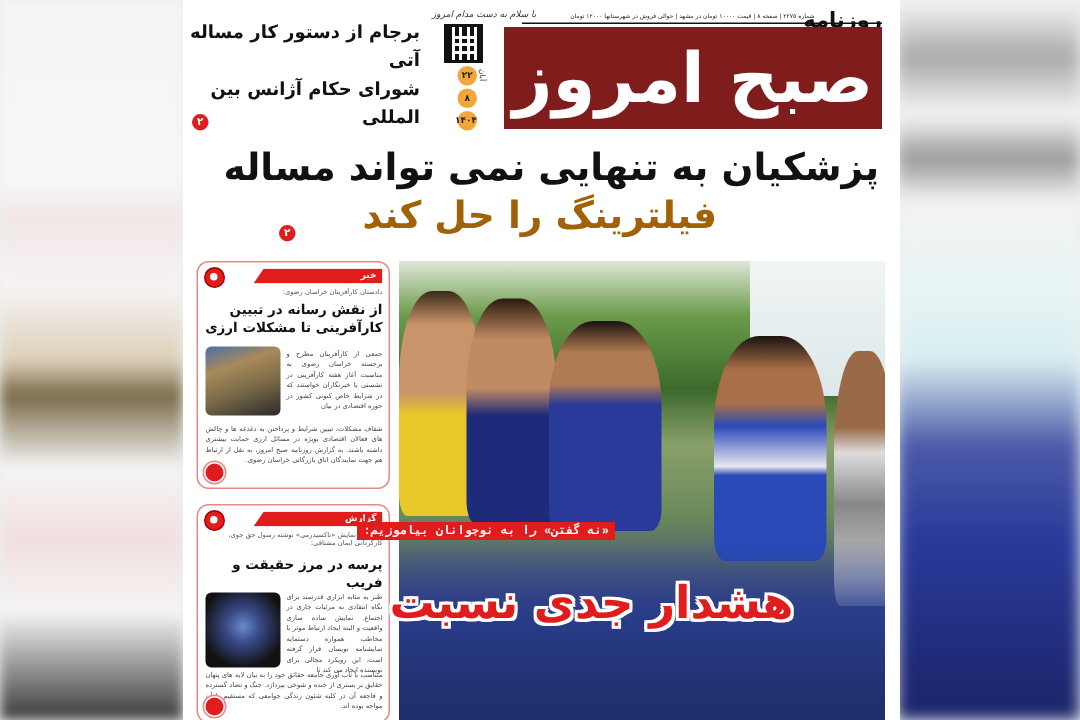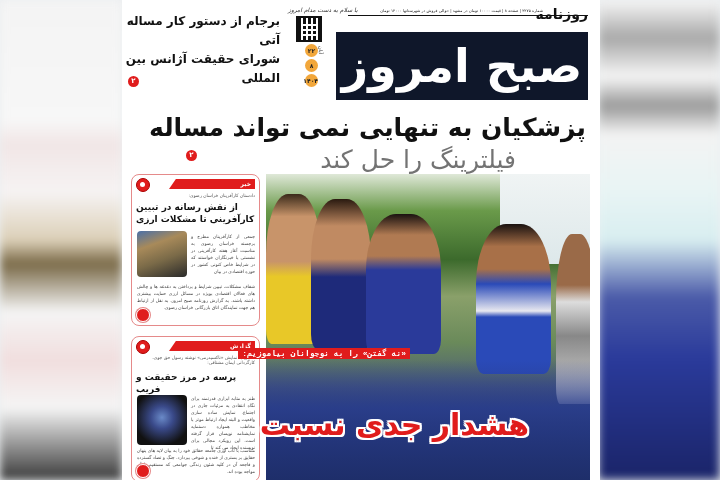--- a/index.html
+++ b/index.html
@@ -4,44 +4,44 @@
 <style>
   html,body{margin:0;padding:0;}
   body{width:720px;height:480px;overflow:hidden;position:relative;background:#eceff1;font-family:"DejaVu Sans",sans-serif;}
   .blur-left{position:absolute;left:0;top:0;width:122px;height:480px;background:linear-gradient(180deg,#f4f4f4 0%,#f7f7f7 25%,#f1e6e6 30%,#f6f3f3 40%,#dcd0b8 50%,#7a6a48 55%,#f5f5f5 65%,#f1dede 75%,#f5f5f5 85%,#3a3a3a 100%);filter:blur(4px);}
   .blur-right{position:absolute;right:0;top:0;width:122px;height:480px;background:linear-gradient(180deg,#f6f6f6 0%,#a8a8a8 8%,#f6f6f6 16%,#999 22%,#f3f3f3 28%,#e8f4f4 40%,#d8eef0 50%,#4a5aa8 62%,#2a3a9a 75%,#1a2468 100%);filter:blur(5px);}
   .page{position:absolute;left:122px;top:0;width:478px;height:480px;background:#fff;overflow:hidden;direction:rtl;}
   .masthead{position:absolute;right:12px;top:6px;width:300px;height:82px;}
   .daily-label{position:absolute;right:0;top:0;font-size:14px;font-weight:bold;color:#111;}
   .masthead-meta{position:absolute;right:45px;top:2px;font-size:4px;color:#222;white-space:nowrap;}
   .masthead-rule{position:absolute;right:0;top:9px;width:240px;height:1px;background:#111;}
-  .logo-box{position:absolute;right:0;top:12px;width:252px;height:68px;background:#0f172a;color:#fff;font-size:46px;font-weight:bold;text-align:center;line-height:68px;letter-spacing:-2px;margin-top:14px;}
+  .logo-box{position:absolute;right:0;top:12px;width:252px;height:68px;background:#7f1d1d;color:#fff;font-size:46px;font-weight:bold;text-align:center;line-height:68px;letter-spacing:-2px;}
   .slogan{position:absolute;left:0;top:0;font-size:6px;color:#333;font-style:italic;}
   .qr{position:absolute;left:8px;top:10px;width:26px;height:26px;background:
      repeating-linear-gradient(90deg,#111 0 3px,#fff 3px 5px),#111;border:2px solid #111;box-sizing:border-box;}
   .qr::after{content:"";position:absolute;inset:4px;background:repeating-linear-gradient(0deg,#fff 0 2px,transparent 2px 5px);}
   .date-circles{position:absolute;left:12px;top:38px;width:18px;}
   .date-circle{width:13px;height:13px;border-radius:50%;background:#f2a73b;color:#222;font-size:6px;font-weight:bold;text-align:center;line-height:13px;margin-bottom:2px;}
   .date-label{position:absolute;left:30px;top:40px;font-size:5px;color:#333;writing-mode:vertical-rl;}
   .top-teaser{position:absolute;left:0;top:12px;width:158px;text-align:right;}
   .top-teaser p{margin:0;font-size:12px;font-weight:bold;line-height:19px;color:#111;}
   .page-badge{display:inline-block;width:11px;height:11px;border-radius:50%;background:#e01c1c;color:#fff;font-size:7px;text-align:center;line-height:11px;font-weight:bold;}
   .top-teaser .page-badge{position:absolute;left:6px;top:64px;}
   .main-headline{position:absolute;right:14px;top:96px;width:460px;text-align:right;}
-  .main-headline .l1{font-size:25px;font-weight:bold;color:#111;line-height:32px;white-space:nowrap;letter-spacing:-1px;margin-top:16px;}
-  .main-headline .l2{font-size:25px;font-weight:normal;color:#737373;line-height:32px;white-space:nowrap;margin-right:70px;letter-spacing:-1px;}
+  .main-headline .l1{font-size:25px;font-weight:bold;color:#111;line-height:32px;white-space:nowrap;letter-spacing:-1px;}
+  .main-headline .l2{font-size:25px;font-weight:bold;color:#a16207;line-height:32px;white-space:nowrap;margin-right:108px;letter-spacing:-1px;}
   .main-headline .page-badge{position:absolute;left:60px;top:54px;}
   .side-box{position:absolute;left:9px;width:127px;border:1.5px solid #e58a8a;border-radius:8px;background:#fff;overflow:hidden;}
   .box1{top:174px;height:150px;}
   .box2{top:336px;height:144px;}
   .box-tag{position:absolute;right:4px;top:4px;width:86px;height:10px;background:#e01c1c;clip-path:polygon(8% 0,100% 0,100% 100%,0 100%);color:#fff;font-size:6px;font-weight:bold;text-align:right;padding-right:4px;box-sizing:border-box;line-height:10px;}
   .box-icon{position:absolute;left:4px;top:3px;width:12px;height:12px;border-radius:50%;background:#e01c1c;border:1px solid #a00;}
   .box-icon::after{content:"";position:absolute;left:3px;top:3px;width:5px;height:5px;background:#fff;border-radius:50%;}
   .box-kicker{position:absolute;right:4px;top:18px;width:119px;font-size:4.5px;color:#555;text-align:right;}
-  .box-title{position:absolute;right:4px;width:119px;font-size:9px;font-weight:bold;color:#111;text-align:left;line-height:12px;}
+  .box-title{position:absolute;right:4px;width:119px;font-size:9px;font-weight:bold;color:#111;text-align:right;line-height:12px;}
   .box1 .box-title{top:26px;}
   .box2 .box-title{top:34px;}
   .box-photo{position:absolute;left:5px;width:50px;height:46px;border-radius:4px;}
   .box1 .box-photo{top:56px;background:linear-gradient(160deg,#4a70a8 0%,#a88a5a 30%,#7a6a48 60%,#2a2a2a 100%);}
   .box2 .box-photo{top:58px;height:50px;background:radial-gradient(circle at 50% 45%,#6a8ac8 0%,#3a4a8a 30%,#111 75%);}
   .box-body{position:absolute;right:4px;width:64px;font-size:4.5px;color:#444;line-height:7px;text-align:justify;}
   .box1 .box-body{top:58px;}
   .box2 .box-body{top:58px;}
   .box-body-wide{position:absolute;right:4px;left:5px;font-size:4.5px;color:#444;line-height:7px;text-align:justify;}
   .box1 .box-body-wide{top:108px;}
@@ -50,21 +50,21 @@
   .hero{position:absolute;left:144px;top:174px;width:324px;height:306px;overflow:hidden;background:linear-gradient(180deg,#dfe8d8 0%,#6a9a4a 12%,#3c6a2c 28%,#8aa06a 40%,#6a8a5a 55%,#4a5a7a 70%,#2a3a6a 85%,#1e2a4a 100%);}
   .hero .sky{position:absolute;right:0;top:0;width:90px;height:90px;background:linear-gradient(180deg,#f0f4f4,#dde8ea);}
   .hero .person{position:absolute;border-radius:40% 40% 10% 10%;}
   .p1{left:0;top:20px;width:55px;height:150px;background:linear-gradient(180deg,#3a2a1a 0%,#c8946a 15%,#c8946a 45%,#e8c828 55%,#e8c828 100%);}
   .p2{left:45px;top:25px;width:60px;height:150px;background:linear-gradient(180deg,#2a1a10 0%,#c08a62 18%,#c08a62 40%,#1e2a7a 52%,#1e2a7a 100%);}
   .p3{left:100px;top:40px;width:75px;height:140px;background:linear-gradient(180deg,#1a1210 0%,#b07a52 15%,#b07a52 30%,#2a3a9a 40%,#2a3a9a 100%);}
   .p4{left:210px;top:50px;width:75px;height:150px;background:linear-gradient(180deg,#1a1210 0%,#a87048 15%,#a87048 30%,#2a4ab8 40%,#e8e8f0 58%,#2a4ab8 62%,#2a4ab8 100%);}
   .p5{left:290px;top:60px;width:40px;height:170px;background:linear-gradient(180deg,#9a6a48 0%,#9a6a48 30%,#ddd 40%,#888 60%,#ddd 100%);}
   .legs{position:absolute;left:0;right:0;bottom:0;height:120px;background:linear-gradient(180deg,rgba(40,60,130,.0),rgba(40,60,140,.9) 40%,#1e2e6a);}
   .hero-kicker{position:absolute;left:6px;top:348px;background:#e01c1c;color:#fff;font-size:8px;font-weight:bold;padding:1px 4px;white-space:nowrap;}
-  .hero-headline{position:absolute;left:144px;top:404px;width:263px;}
+  .hero-headline{position:absolute;left:144px;top:382px;width:263px;}
   .hero-headline .h{font-size:30px;font-weight:bold;color:#e01c1c;line-height:42px;white-space:nowrap;text-shadow:-2px -2px 0 #fff,2px -2px 0 #fff,-2px 2px 0 #fff,2px 2px 0 #fff,0 2px 0 #fff,0 -2px 0 #fff,2px 0 0 #fff,-2px 0 0 #fff;letter-spacing:-1px;}
 </style>
 </head>
 <body>
 
 <div class="blur-left"></div>
 <div class="blur-right"></div>
 
 <div class="page">
 
@@ -78,21 +78,21 @@
     <div class="date-circles">
       <div class="date-circle">۲۲</div>
       <div class="date-circle">۸</div>
       <div class="date-circle">۱۴۰۴</div>
     </div>
     <span class="date-label">آبان</span>
   </div>
 
   <div class="top-teaser">
     <p>برجام از دستور کار مساله آتی</p>
-    <p>شورای حقیقت آژانس بین المللی</p>
+    <p>شورای حکام آژانس بین المللی</p>
     <span class="page-badge">۲</span>
   </div>
 
   <div class="main-headline">
     <div class="l1">پزشکیان به تنهایی نمی تواند مساله</div>
     <div class="l2">فیلترینگ را حل کند</div>
     <span class="page-badge">۲</span>
   </div>
 
   <div class="side-box box1">

